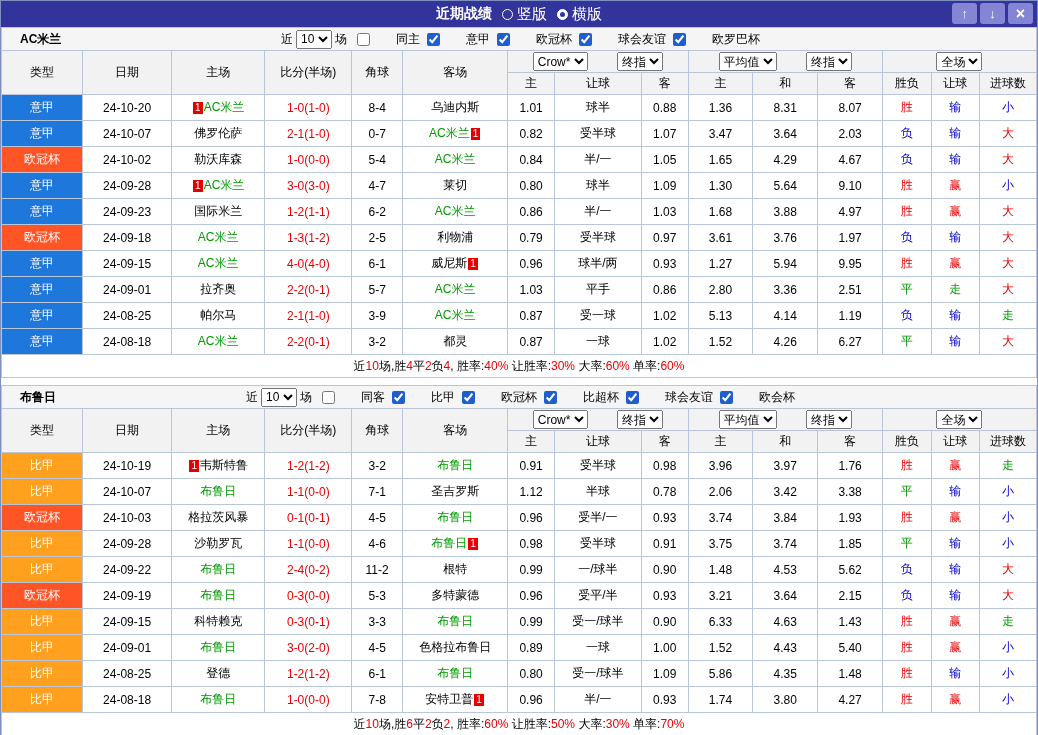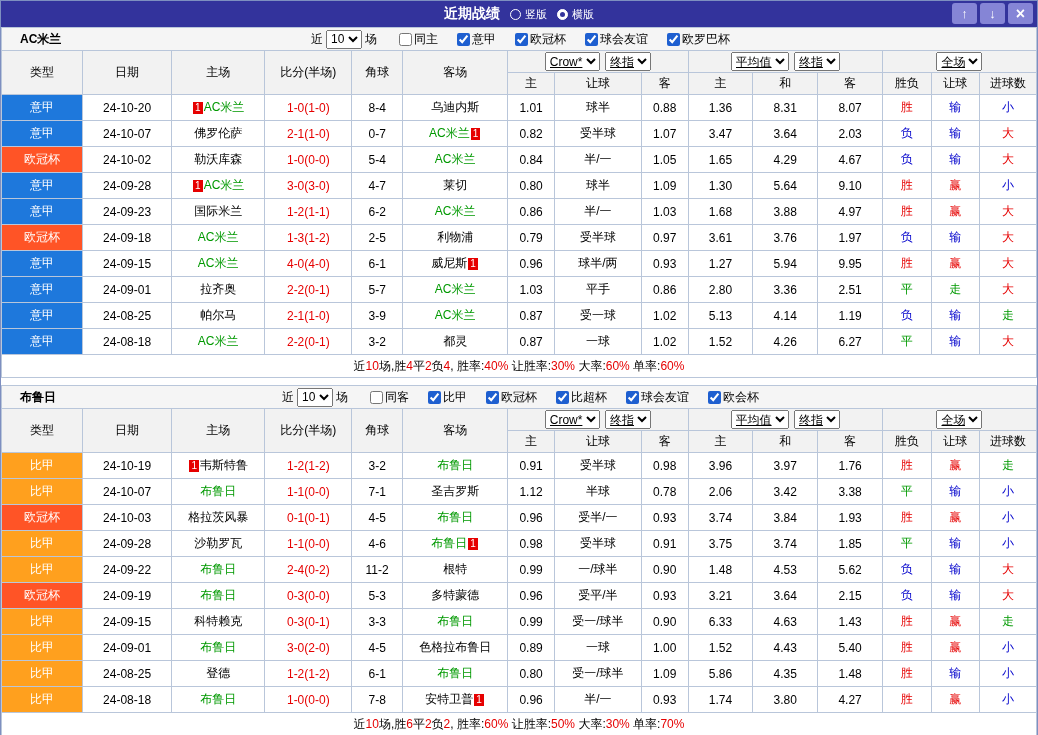--- a/index.html
+++ b/index.html
@@ -3,43 +3,43 @@
 <meta charset="utf-8">
 <style>
   * { box-sizing: border-box; margin: 0; padding: 0; }
   body { width: 1038px; background: #fff; font-family: "Liberation Sans", sans-serif; font-size: 12px; color: #000; }
   .window { width: 1038px; border: 1px solid #7e8fc0; }
 
   
   .titlebar { height: 26px; background: #33339c; position: relative; display: flex; align-items: center; justify-content: center; color: #fff; }
   .title-group { display: flex; align-items: center; gap: 10px; }
   .tb-title { font-weight: bold; font-size: 14px; }
-  .radio-opt { display: inline-flex; align-items: center; gap: 4px; cursor: pointer; font-size: 11px; }
+  .radio-opt { display: inline-flex; align-items: center; gap: 4px; cursor: pointer; font-size: 15px; }
   .radio { width: 11px; height: 11px; border: 1px solid #fff; border-radius: 50%; display: inline-block; position: relative; }
   .radio.sel { background: #fff; }
   .radio.sel::after { content: ""; position: absolute; left: 2px; top: 2px; width: 5px; height: 5px; border-radius: 50%; background: #33339c; }
   .tb-buttons { position: absolute; right: 4px; top: 2px; display: flex; gap: 3px; }
   .tb-btn { width: 25px; height: 21px; background: #8585d6; color: #fff; display: flex; align-items: center; justify-content: center; border-radius: 3px; font-size: 13px; cursor: pointer; }
   .tb-btn.close { font-size: 16px; font-weight: bold; }
 
   
   .section-head { height: 23px; background: #f5f5f5; border: 1px solid #b9c6da; border-bottom: 0; position: relative; display: flex; align-items: center; }
   .team-name { position: absolute; left: 18px; font-weight: bold; }
   .filters { margin: 0 auto; display: flex; align-items: center; }
   .f-txt { margin: 0 3px; }
   .count-select, .dd-cell select { height: 19px; font-size: 12px; font-family: inherit; }
-  .chk { display: inline-flex; align-items: center; margin-left: 19px; cursor: pointer; }
+  .chk { display: inline-flex; align-items: center; margin-left: 7px; cursor: pointer; gap: 24px; }
   .chk input { width: 13px; height: 13px; accent-color: #1e5fd0; margin: 0 2px 0 0; }
 
   
   table { width: 100%; border-collapse: collapse; table-layout: fixed; }
   th, td { border: 1px solid #b9c6da; text-align: center; white-space: nowrap; overflow: hidden; padding: 0; }
   thead th { background: #f2f2f2; font-weight: normal; height: 22px; }
   tbody td { height: 26px; background: #fff; }
-  .dd-cell select { margin: 0 1px; text-decoration: underline; }
+  .dd-cell select { margin: 0 13px; }
 
   .lg-blue { background: #1e78dc; color: #fff; }
   .lg-orange { background: #ffa01e; color: #fff; }
   .lg-red { background: #ff5426; color: #fff; }
   .c-red { color: #e60000; }
   .c-blue { color: #0000cc; }
   .c-green { color: #009900; }
   .c-black { color: #000; }
   .badge { display: inline-block; background: #e60000; color: #fff; font-size: 10px; line-height: 12px; padding: 0 2px; margin: 0 1px; }
 

